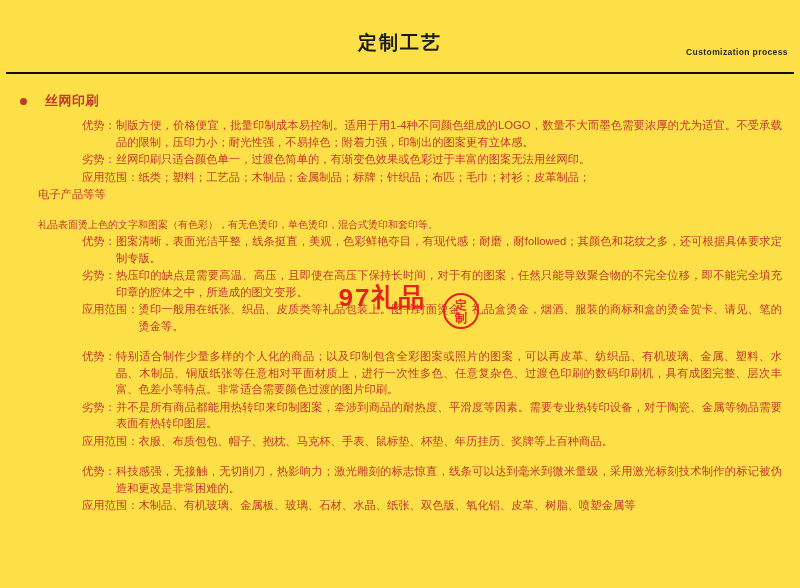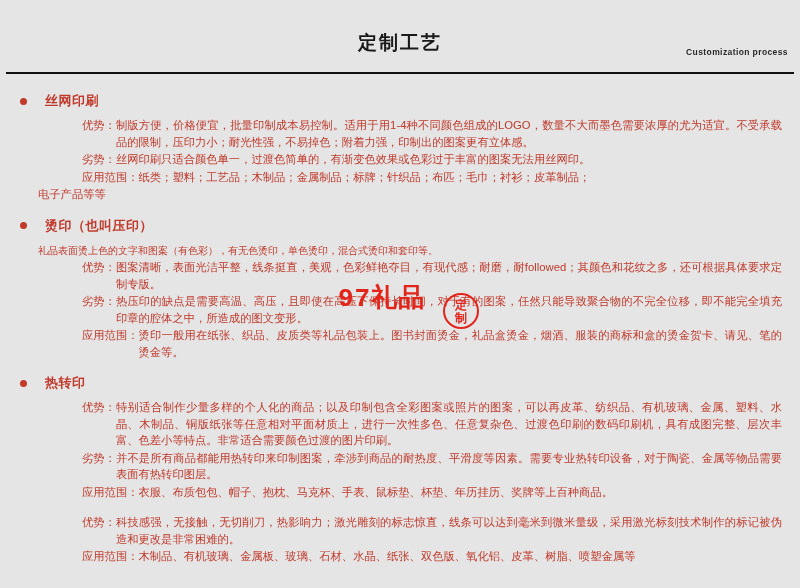--- a/index.html
+++ b/index.html
@@ -6,21 +6,21 @@
   html, body {
     margin: 0; padding: 0;
     width: 800px; height: 588px;
     background: #ffffff;
     font-family: "Liberation Sans", sans-serif;
   }
   .page {
     position: relative;
     width: 800px; height: 588px;
     overflow: hidden;
-    background: #e5e5e5;
+    background: #fde047;
   }
   .header {
     position: relative;
     height: 78px;
   }
   .header-title {
     position: absolute;
     top: 30px;
     left: 0; right: 0;
     text-align: center;
@@ -163,46 +163,38 @@
         </div>
         <div class="row">
           <span class="row-label">应用范围：</span>
           <span class="row-text">纸类；塑料；工艺品；木制品；金属制品；标牌；针织品；布匹；毛巾；衬衫；皮革制品；</span>
         </div>
       </div>
       <div class="cont-text">电子产品等等</div>
     </div>
 
     <div class="section">
-      <div class="sec-head">
-        <span class="bullet"></span>
-        <span class="sec-title">烫印（也叫压印）</span>
-      </div>
       <div class="plain">礼品表面烫上色的文字和图案（有色彩），有无色烫印，单色烫印，混合式烫印和套印等。</div>
       <div class="rows">
         <div class="row">
           <span class="row-label">优势：</span>
           <span class="row-text">图案清晰，表面光洁平整，线条挺直，美观，色彩鲜艳夺目，有现代感；耐磨，耐followed；其颜色和花纹之多，还可根据具体要求定制专版。</span>
         </div>
         <div class="row">
           <span class="row-label">劣势：</span>
           <span class="row-text">热压印的缺点是需要高温、高压，且即使在高压下保持长时间，对于有的图案，任然只能导致聚合物的不完全位移，即不能完全填充印章的腔体之中，所造成的图文变形。</span>
         </div>
         <div class="row">
           <span class="row-label">应用范围：</span>
           <span class="row-text">烫印一般用在纸张、织品、皮质类等礼品包装上。图书封面烫金，礼品盒烫金，烟酒、服装的商标和盒的烫金贺卡、请见、笔的烫金等。</span>
         </div>
       </div>
     </div>
 
     <div class="section">
-      <div class="sec-head">
-        <span class="bullet"></span>
-        <span class="sec-title">热转印</span>
-      </div>
       <div class="rows">
         <div class="row">
           <span class="row-label">优势：</span>
           <span class="row-text">特别适合制作少量多样的个人化的商品；以及印制包含全彩图案或照片的图案，可以再皮革、纺织品、有机玻璃、金属、塑料、水晶、木制品、铜版纸张等任意相对平面材质上，进行一次性多色、任意复杂色、过渡色印刷的数码印刷机，具有成图完整、层次丰富、色差小等特点。非常适合需要颜色过渡的图片印刷。</span>
         </div>
         <div class="row">
           <span class="row-label">劣势：</span>
           <span class="row-text">并不是所有商品都能用热转印来印制图案，牵涉到商品的耐热度、平滑度等因素。需要专业热转印设备，对于陶瓷、金属等物品需要表面有热转印图层。</span>
         </div>
         <div class="row">

